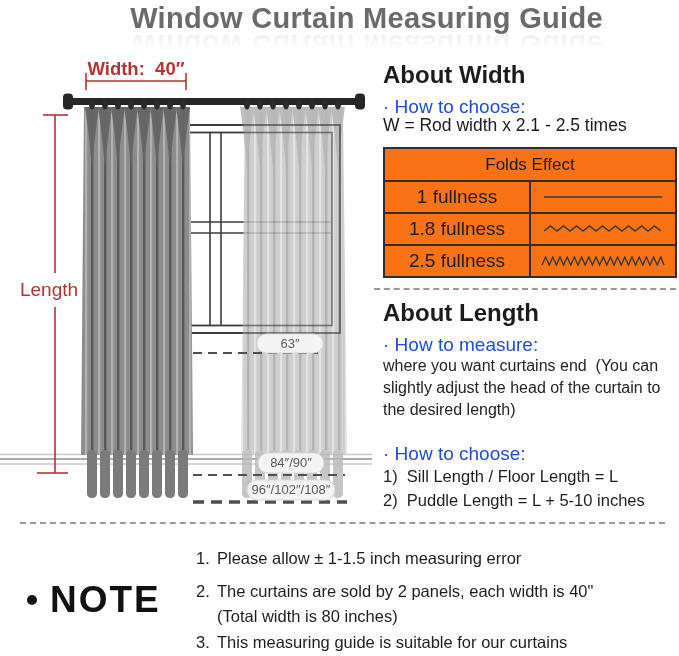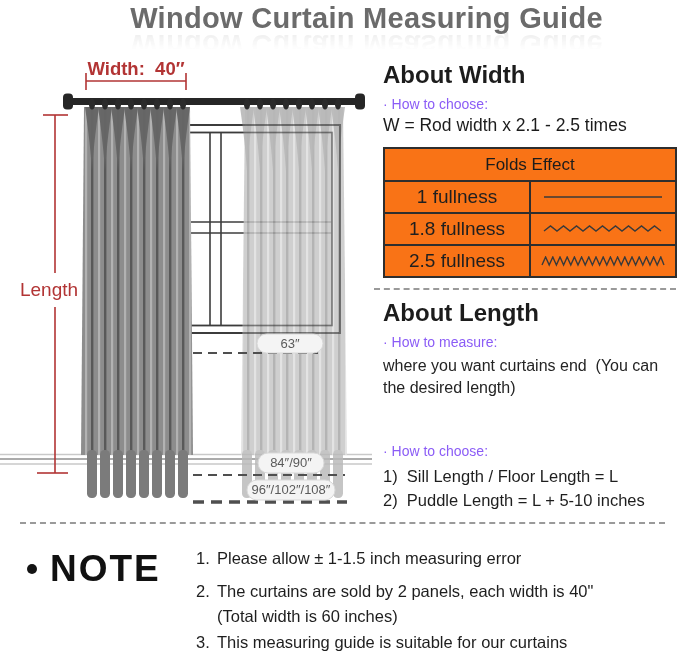--- a/index.html
+++ b/index.html
@@ -12,21 +12,21 @@
   .title-wrap{top:2px;left:8px;width:679px;text-align:center;line-height:1.15;padding-left:19px;}
   .title{font-size:29px;font-weight:600;color:#6b6b6b;letter-spacing:.3px;}
   .title-reflection{
     font-size:29px;font-weight:600;color:#6b6b6b;letter-spacing:.3px;
     transform:scaleY(-1);opacity:.17;margin-top:-7px;
     -webkit-mask-image:linear-gradient(to bottom,transparent 35%,rgba(0,0,0,.85) 100%);
     mask-image:linear-gradient(to bottom,transparent 35%,rgba(0,0,0,.85) 100%);
   }
   
   .h2{font-size:24px;font-weight:600;color:#1c1c1c;white-space:pre;}
-  .tip{font-size:14px;color:#8b5cf6;white-space:pre;}
+  .tip{font-size:19px;color:#1d4ed8;white-space:pre;}
   .formula{font-size:17.5px;color:#1c1c1c;white-space:pre;}
   .mline{font-size:16px;color:#242424;line-height:22px;white-space:pre;}
   .opt{font-size:16.5px;color:#1e1e1e;white-space:pre;line-height:24px;}
   table.folds{border-collapse:collapse;table-layout:fixed;background:#f97316;}
   table.folds th,table.folds td{border:2px solid #2e2e2e;padding:0;text-align:center;vertical-align:middle;}
   table.folds th{font-size:17px;font-weight:400;color:#1c1c1c;height:31px;}
   table.folds td{font-size:19px;color:#1f1f1f;height:30px;}
   .fx-cell svg{display:block;margin:0 auto;}
   .divider-dashed{border-top:2px dashed #9a9a9a;height:0;}
   
@@ -222,40 +222,41 @@
   </tr>
 </tbody>
   </table>
 
 <div class="abs divider-dashed" style="left:374px;top:288px;width:302px;"></div>
 
 <div class="abs h2" style="left:383px;top:299px;">About Length</div>
 <div class="abs tip" style="left:383px;top:334px;">· How to measure:</div>
 <div class="abs" style="left:383px;top:355px;">
   <div class="mline">where you want curtains end  (You can</div>
+  <div class="mline">slightly adjust the head of the curtain to</div>
   <div class="mline">the desired length)</div>
 </div>
 <div class="abs tip" style="left:383px;top:443px;">· How to choose:</div>
 <div class="abs opt" style="left:383px;top:464px;">1)  Sill Length / Floor Length = L</div>
 <div class="abs opt" style="left:383px;top:488px;">2)  Puddle Length = L + 5-10 inches</div>
 
 <div class="abs divider-dashed" style="left:20px;top:522px;width:645px;"></div>
 
-<div class="abs note-head" style="left:27px;top:548px;">
+<div class="abs note-head" style="left:27px;top:579px;">
   <span class="note-dot"></span>
   <span class="note-word">NOTE</span>
 </div>
 
 <div class="abs note-item" style="left:196px;top:546px;width:475px;">
   <span class="num">1.</span>
   <span>Please allow ± 1-1.5 inch measuring error</span>
 </div>
 <div class="abs note-item" style="left:196px;top:579px;width:475px;">
   <span class="num">2.</span>
   <span>
     <div>The curtains are sold by 2 panels, each width is 40"</div>
-    <div>(Total width is 60 inches)</div>
+    <div>(Total width is 80 inches)</div>
   </span>
 </div>
 <div class="abs note-item" style="left:196px;top:630px;width:475px;">
   <span class="num">3.</span>
   <span>This measuring guide is suitable for our curtains</span>
 </div>
 
 </body></html>

